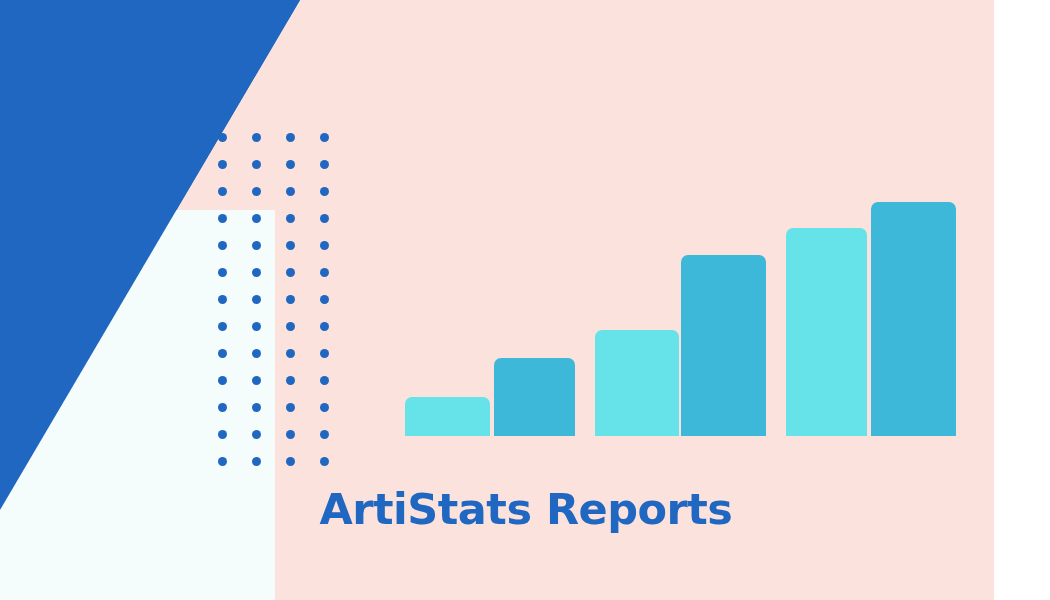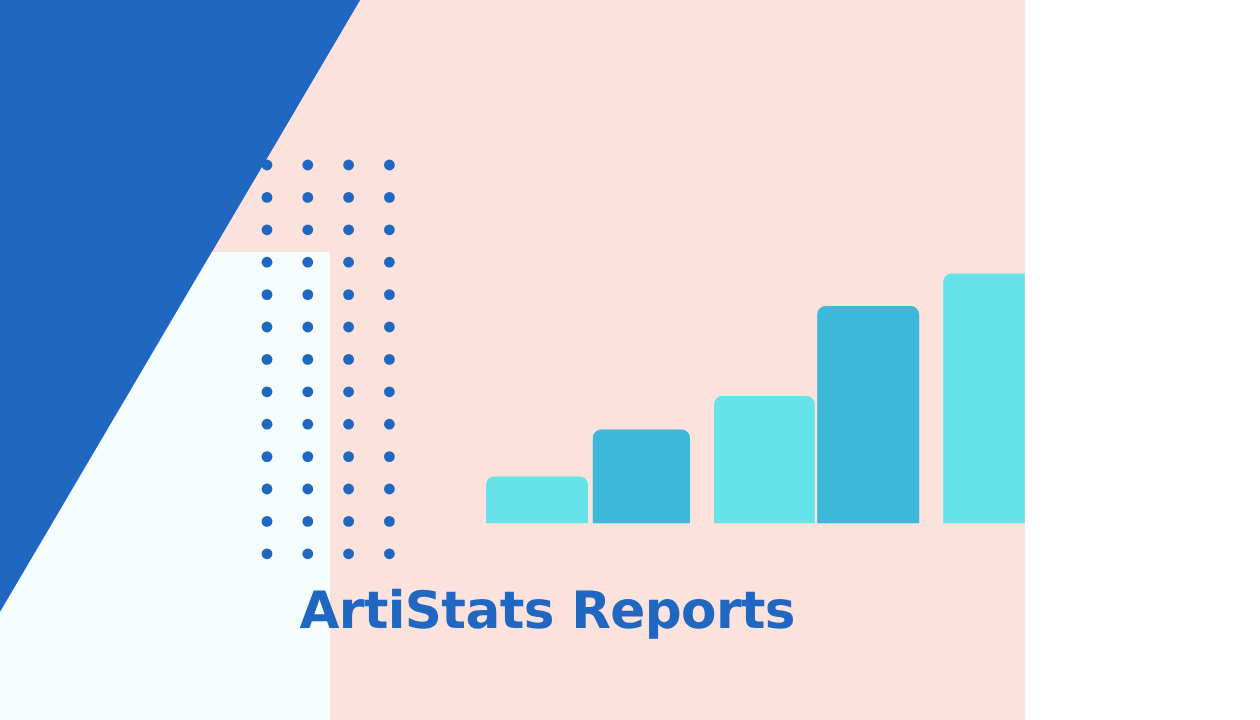--- a/index.html
+++ b/index.html
@@ -5,21 +5,21 @@
   html, body {
     margin: 0;
     padding: 0;
   }
   body {
     font-family: "DejaVu Sans", sans-serif;
     background: #ffffff;
   }
   #poster {
     position: relative;
-    width: 854px;
+    width: 994px;
     height: 600px;
     overflow: hidden;
     background: #fce2dd;
   }
 
   
   .shape-layer {
     position: absolute;
     inset: 0;
     width: 1050px;

